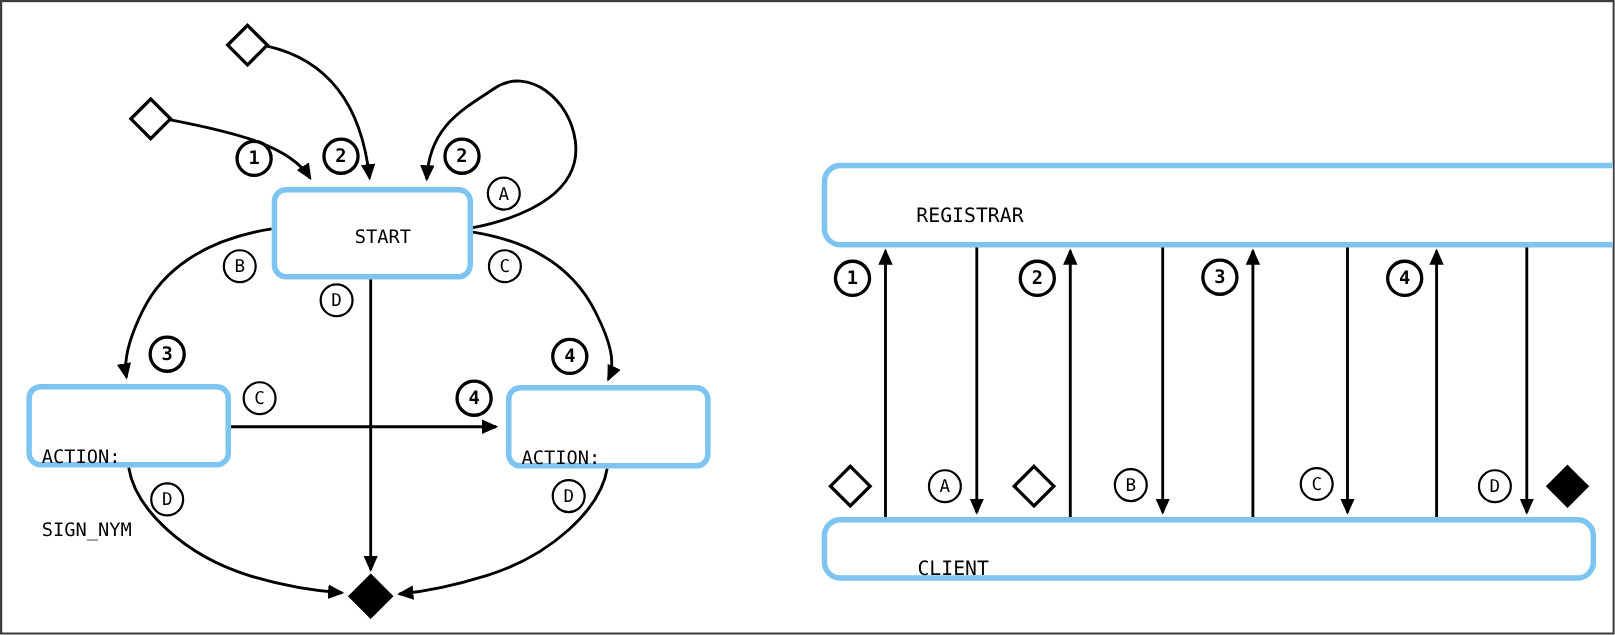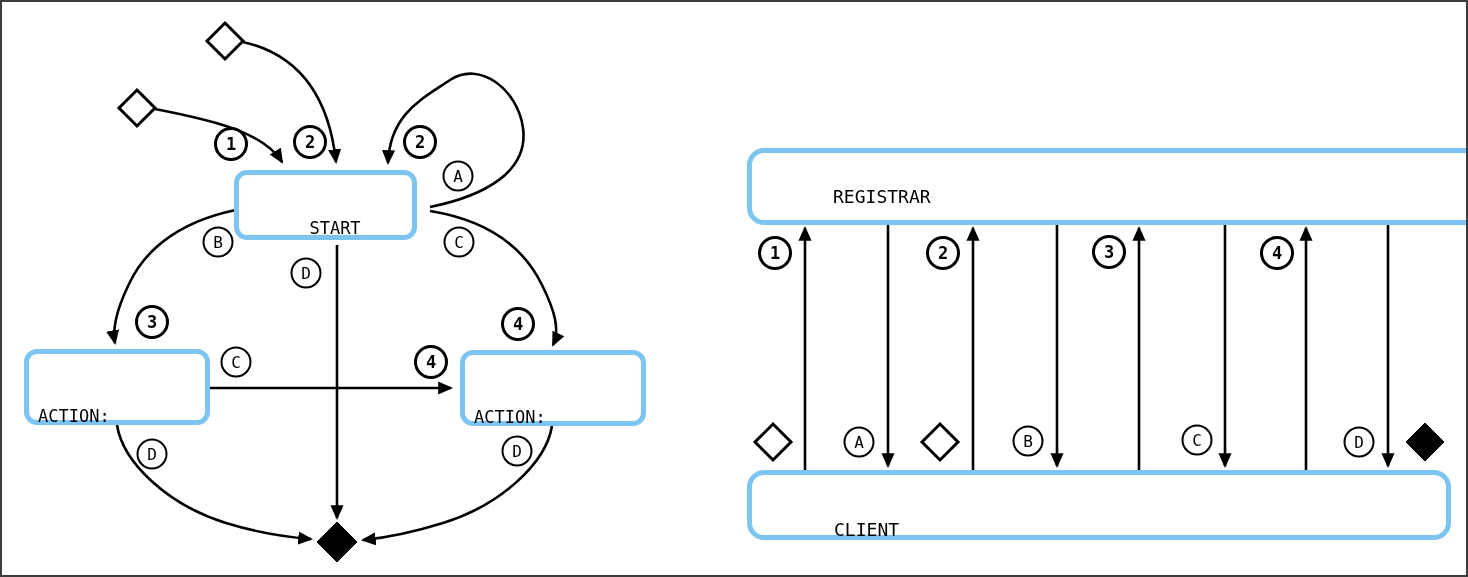--- a/index.html
+++ b/index.html
@@ -71,26 +71,27 @@
     <line class="edge" x1="1304" y1="468" x2="1304" y2="226"></line>
     <line class="edge" x1="1386" y1="222" x2="1386" y2="464"></line>
 
     <polygon class="diamond-open" points="771,422 789,440 771,458 753,440"></polygon>
     <polygon class="diamond-open" points="938,422 956,440 938,458 920,440"></polygon>
     <polygon class="diamond-filled" points="1423,421 1442,440 1423,459 1404,440"></polygon>
   </svg>
 
   <div>
 
-    <div class="node" style="left:232px;top:168px;width:183px;height:70px;padding:20px 0 0 9px;">
+    <div class="node" style="left:245px;top:168px;width:183px;height:84px;padding:8px 0 0 9px;">
       <span>START</span>
     </div>
 
     <div class="node" style="left:22px;top:347px;width:186px;height:76px;padding:7px 0 0 9px;">
       <div>ACTION:</div>
+      <div>SIGN_NYM</div>
     </div>
 
     <div class="node" style="left:458px;top:348px;width:186px;height:76px;padding:7px 0 0 9px;">
       <div>ACTION:</div>
     </div>
 
     <div class="badge num" style="left:229px;top:142px;">1</div>
     <div class="badge num" style="left:308px;top:140px;">2</div>
     <div class="badge num" style="left:418px;top:140px;">2</div>
     <div class="badge num" style="left:150px;top:320px;">3</div>
@@ -105,21 +106,21 @@
     <div class="badge ltr" style="left:150px;top:452px;">D</div>
     <div class="badge ltr" style="left:515px;top:449px;">D</div>
   </div>
 
   <div>
 
     <div class="node wide" style="left:745px;top:146px;width:790px;height:77px;padding:11px 16px 0 16px;">
       <span>REGISTRAR</span>
     </div>
 
-    <div class="node wide" style="left:745px;top:468px;width:704px;height:70px;padding:22px 0 0 17px;">
+    <div class="node wide" style="left:745px;top:468px;width:704px;height:58px;padding:10px 0 0 17px;">
       <span>CLIENT</span>
     </div>
 
     <div class="badge num" style="left:773px;top:251px;">1</div>
     <div class="badge num" style="left:941px;top:251px;">2</div>
     <div class="badge num" style="left:1107px;top:250px;">3</div>
     <div class="badge num" style="left:1275px;top:251px;">4</div>
 
     <div class="badge ltr" style="left:857px;top:440px;">A</div>
     <div class="badge ltr" style="left:1026px;top:439px;">B</div>

